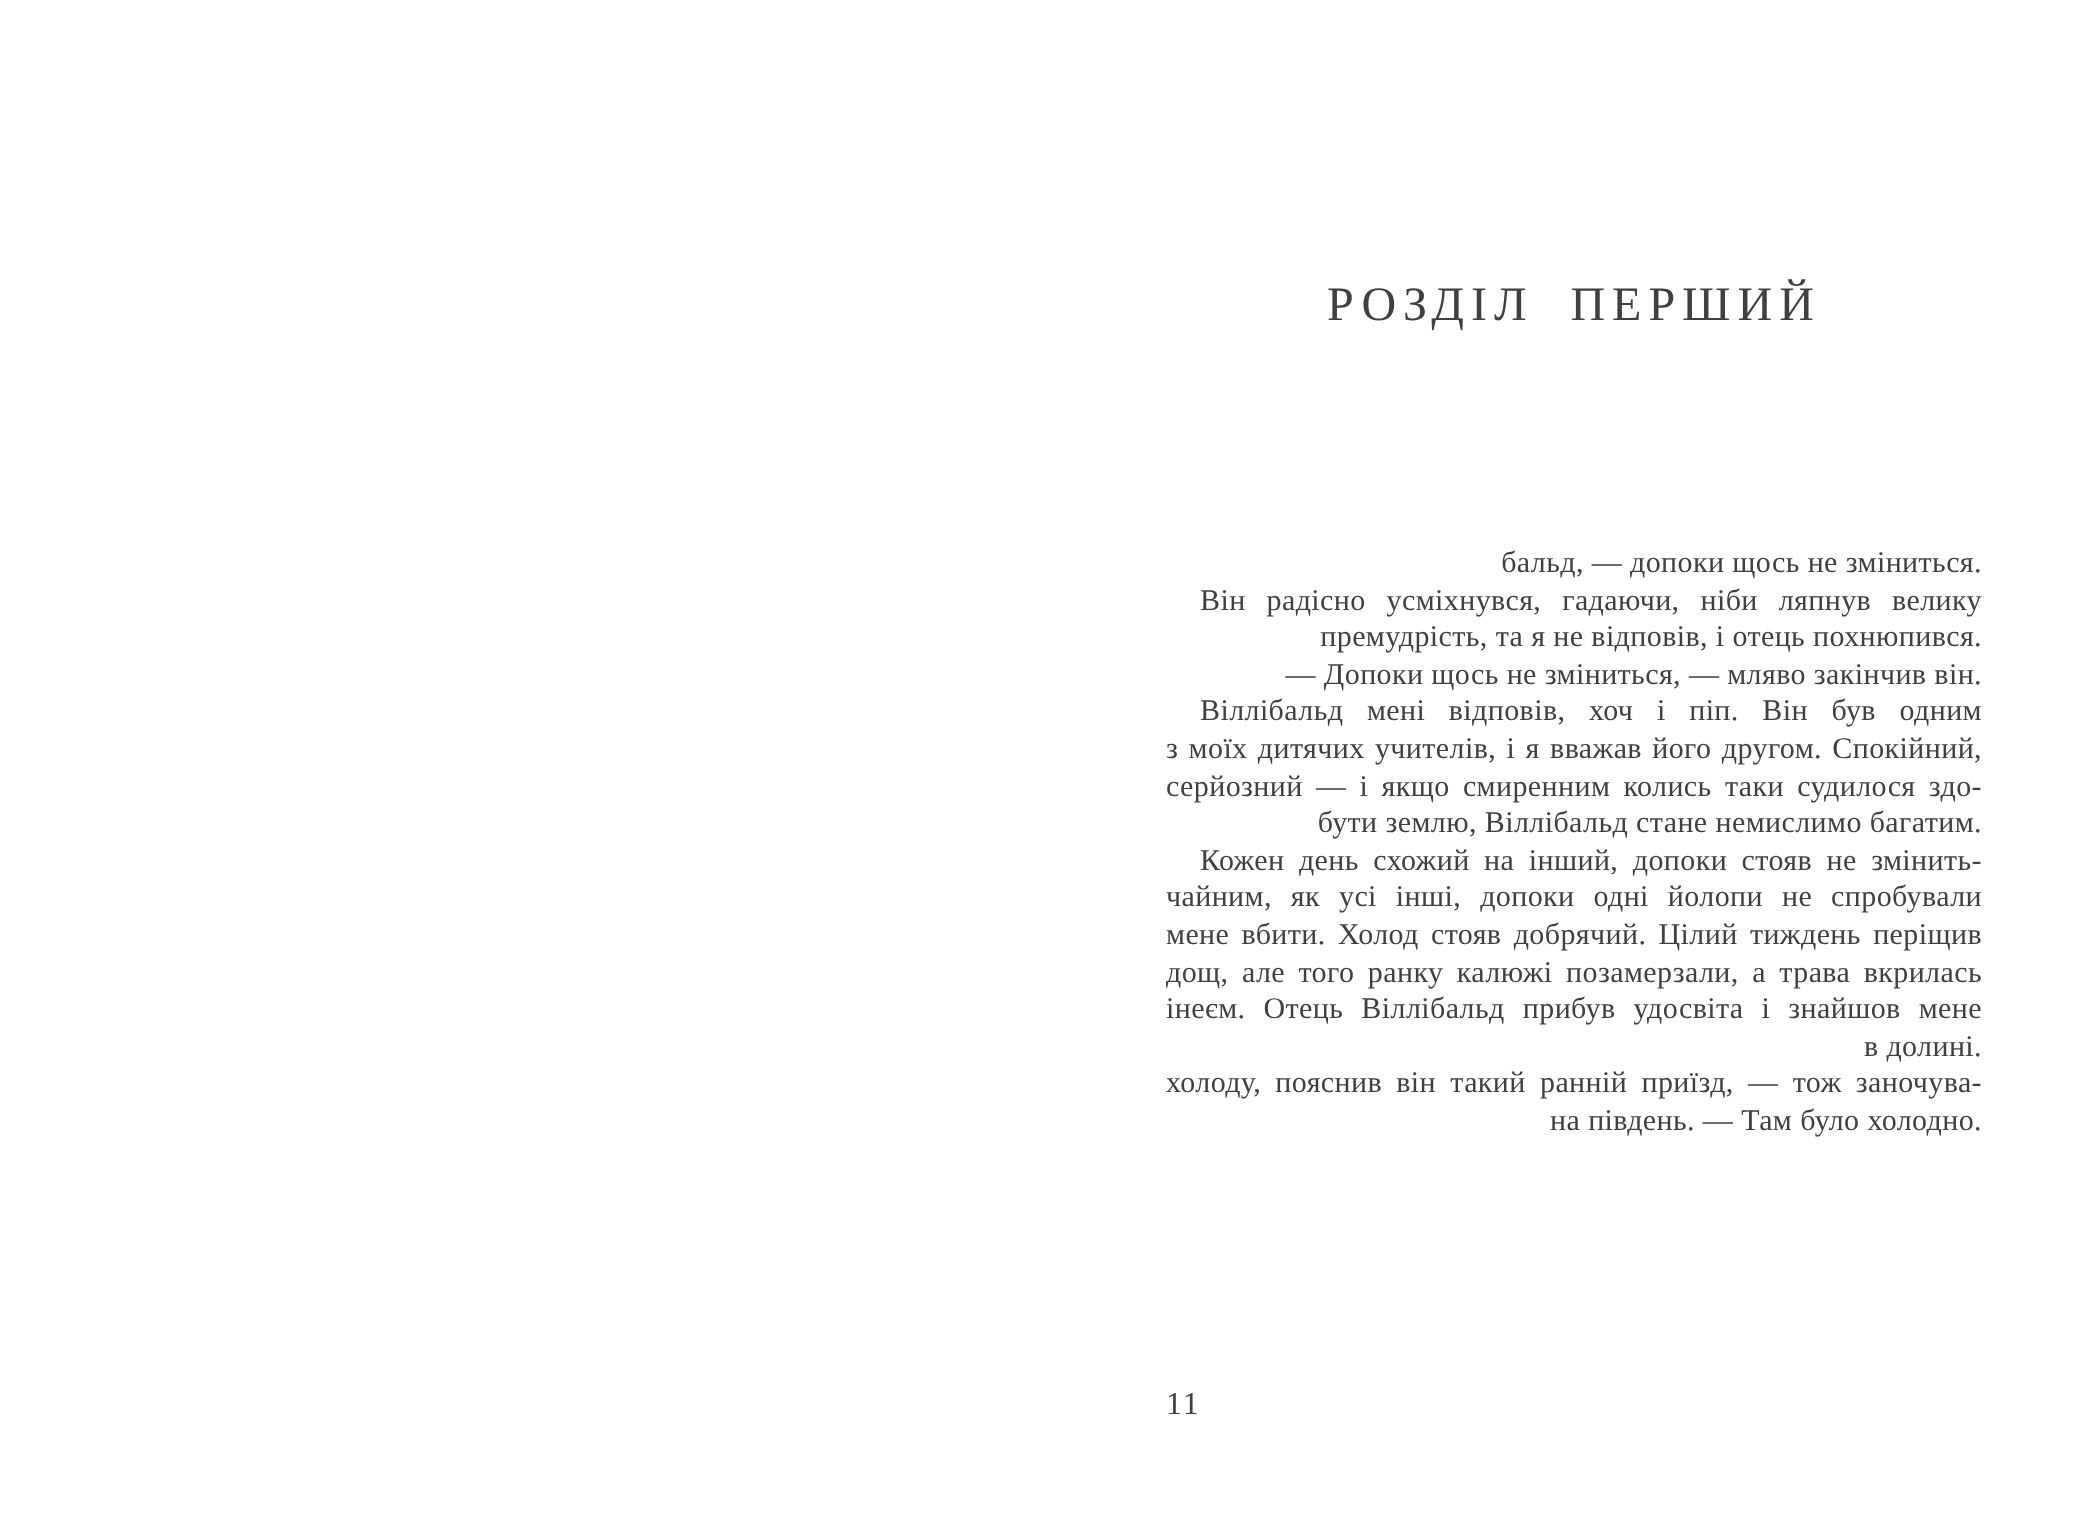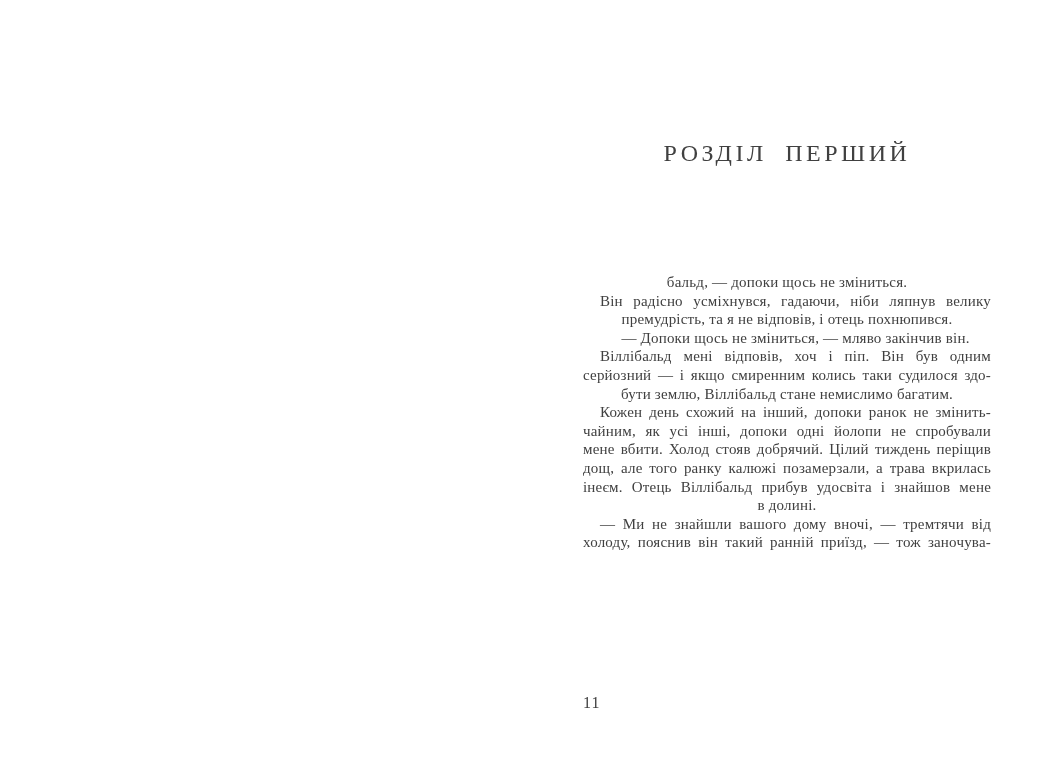--- a/index.html
+++ b/index.html
@@ -28,21 +28,21 @@
   .text-block{
     position:absolute;left:583px;top:273px;width:408px;
     color:var(--text-color);
     font-size:15px;
     letter-spacing:0.2px;
   }
   .ln{
     height:18.6px;
     line-height:18.6px;
     overflow:hidden;
-    text-align:center;
+    text-align:right;
   }
   .ln.j{
     text-align:justify;
     text-align-last:justify;
     text-justify:inter-word;
   }
   .ln.ind{
     padding-left:17px;
   }
 
@@ -63,26 +63,27 @@
   <div class="page page-right"></div>
 
   <div class="chapter-heading">РОЗДІЛ ПЕРШИЙ</div>
 
   <div class="text-block">
     <div class="ln">бальд, — допоки щось не зміниться.</div>
     <div class="ln j ind">Він радісно усміхнувся, гадаючи, ніби ляпнув велику</div>
     <div class="ln">премудрість, та я не відповів, і отець похнюпився.</div>
     <div class="ln ind">— Допоки щось не зміниться, — мляво закінчив він.</div>
     <div class="ln j ind">Віллібальд мені відповів, хоч і піп. Він був одним</div>
+    <div class="ln j">з моїх дитячих учителів, і я вважав його другом. Спокійний,</div>
     <div class="ln j">серйозний — і якщо смиренним колись таки судилося здо-</div>
     <div class="ln">бути землю, Віллібальд стане немислимо багатим.</div>
-    <div class="ln j ind">Кожен день схожий на інший, допоки ранок не змінить-</div>
+    <div class="ln j ind">Кожен день схожий на інший, допоки стояв не змінить-</div>
     <div class="ln j">чайним, як усі інші, допоки одні йолопи не спробували</div>
     <div class="ln j">мене вбити. Холод стояв добрячий. Цілий тиждень періщив</div>
     <div class="ln j">дощ, але того ранку калюжі позамерзали, а трава вкрилась</div>
     <div class="ln j">інеєм. Отець Віллібальд прибув удосвіта і знайшов мене</div>
     <div class="ln">в долині.</div>
-    <div class="ln j ind">— Ми не знайшли вашого дому вночі, — тремтячи від</div>
     <div class="ln j">холоду, пояснив він такий ранній приїзд, — тож заночува-</div>
+    <div class="ln">на південь. — Там було холодно.</div>
   </div>
 
   <div class="folio">11</div>
 </div>
 
 </body></html>

